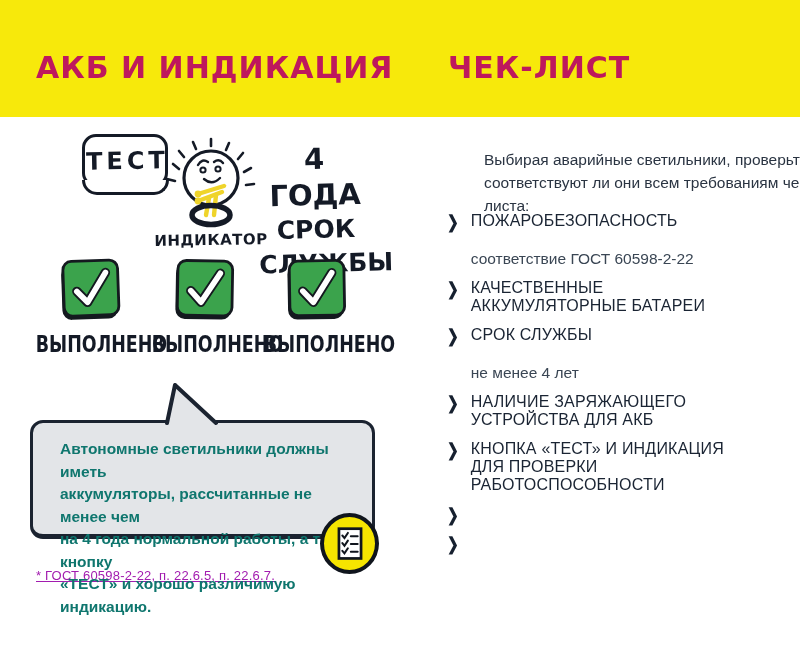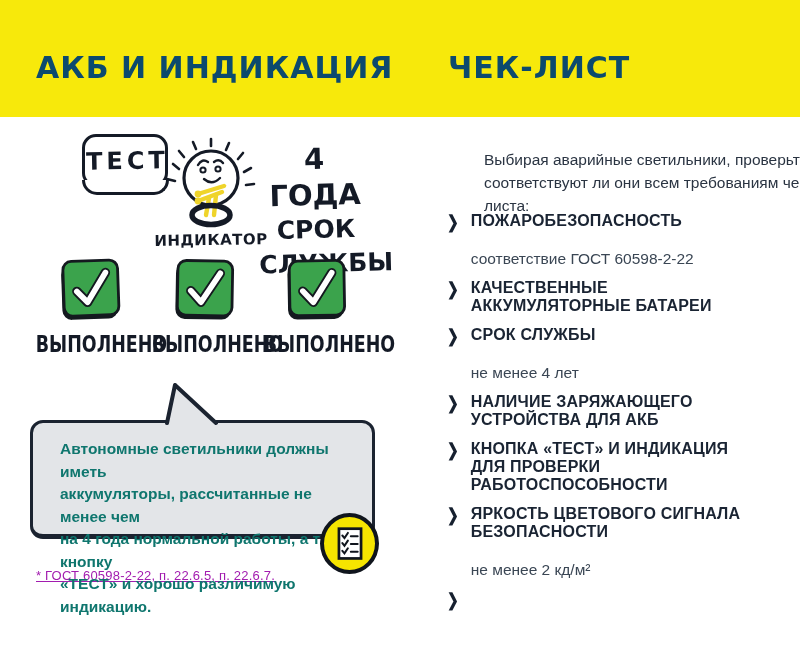--- a/index.html
+++ b/index.html
@@ -6,21 +6,21 @@
   body { background:#ffffff; font-family:"Liberation Sans", sans-serif; }
   .canvas {
     position:relative; width:800px; height:665px; background:#ffffff; overflow:hidden;
   }
   
   .header {
     position:absolute; left:0; top:0; width:800px; height:117px; background:#F7E90B;
   }
   .title {
     position:absolute; top:50px; font-weight:bold; font-size:30px; letter-spacing:1px;
-    color:#0c4a6e; font-family:"DejaVu Sans", sans-serif;
+    color:#be185d; font-family:"DejaVu Sans", sans-serif;
   }
   .title-left { left:36px; }
   .title-right { left:448px; }
 
   
   .test-button {
     position:absolute; left:46px; top:134px; width:86px; height:53px;
     background:#fff; border:3.5px solid #141A26; border-radius:14px;
     display:flex; align-items:center; justify-content:center;margin-left:36px;
   }
@@ -91,21 +91,21 @@
   .list {
     position:absolute; left:447px; top:212px; width:345px;
     display:flex; flex-direction:column; gap:11px;
   }
   .item { display:flex; align-items:flex-start; }
   .chevron {
     font-size:14px; font-weight:bold; color:#16202F; line-height:18px;
     margin-right:12px; transform:scaleY(1.25); position:relative; top:1px;
   }
   .item-title {
-    font-weight:bold; font-size:16px; line-height:18px; color:#1A2433;
+    font-weight:normal; font-size:16px; line-height:18px; color:#1A2433;
     letter-spacing:0.2px; white-space:pre-line;
   }
   .item-sub {
     font-size:15.5px; line-height:18px; color:#3A4654; margin-top:20px;
   }
 </style>
 </head>
 <body>
 
 <div class="canvas">
@@ -250,24 +250,19 @@
     </div>
     <div class="item">
       <span class="chevron">❯</span>
       <div>
         <div class="item-title">КНОПКА «ТЕСТ» И ИНДИКАЦИЯ
 ДЛЯ ПРОВЕРКИ РАБОТОСПОСОБНОСТИ</div>
       </div>
     </div>
     <div class="item">
       <span class="chevron">❯</span>
-      <div>
-        <div class="item-title">ЯРКОСТЬ ЦВЕТОВОГО СИГНАЛА
-БЕЗОПАСНОСТИ</div>
-        <div class="item-sub">не менее 2 кд/м²</div>
-      </div>
     </div>
     <div class="item">
       <span class="chevron">❯</span>
     </div>
   </div>
 
 </div>
 
 </body></html>

